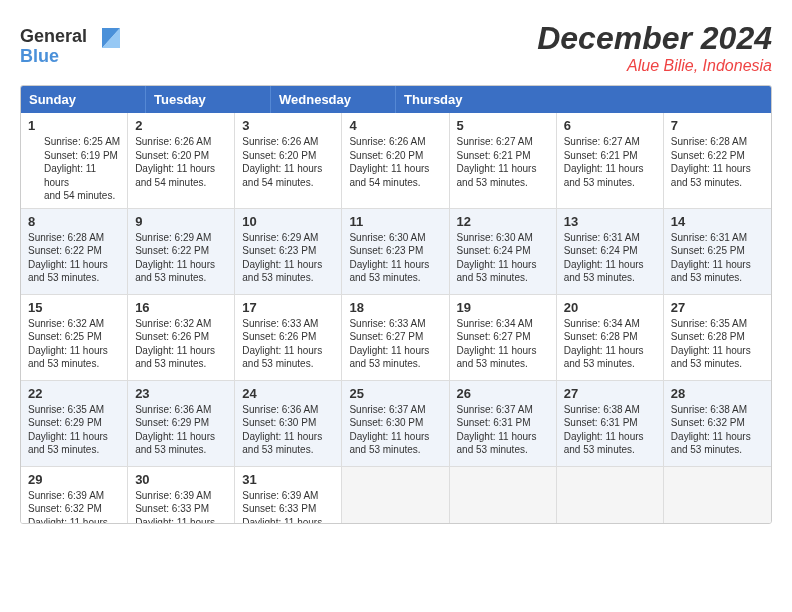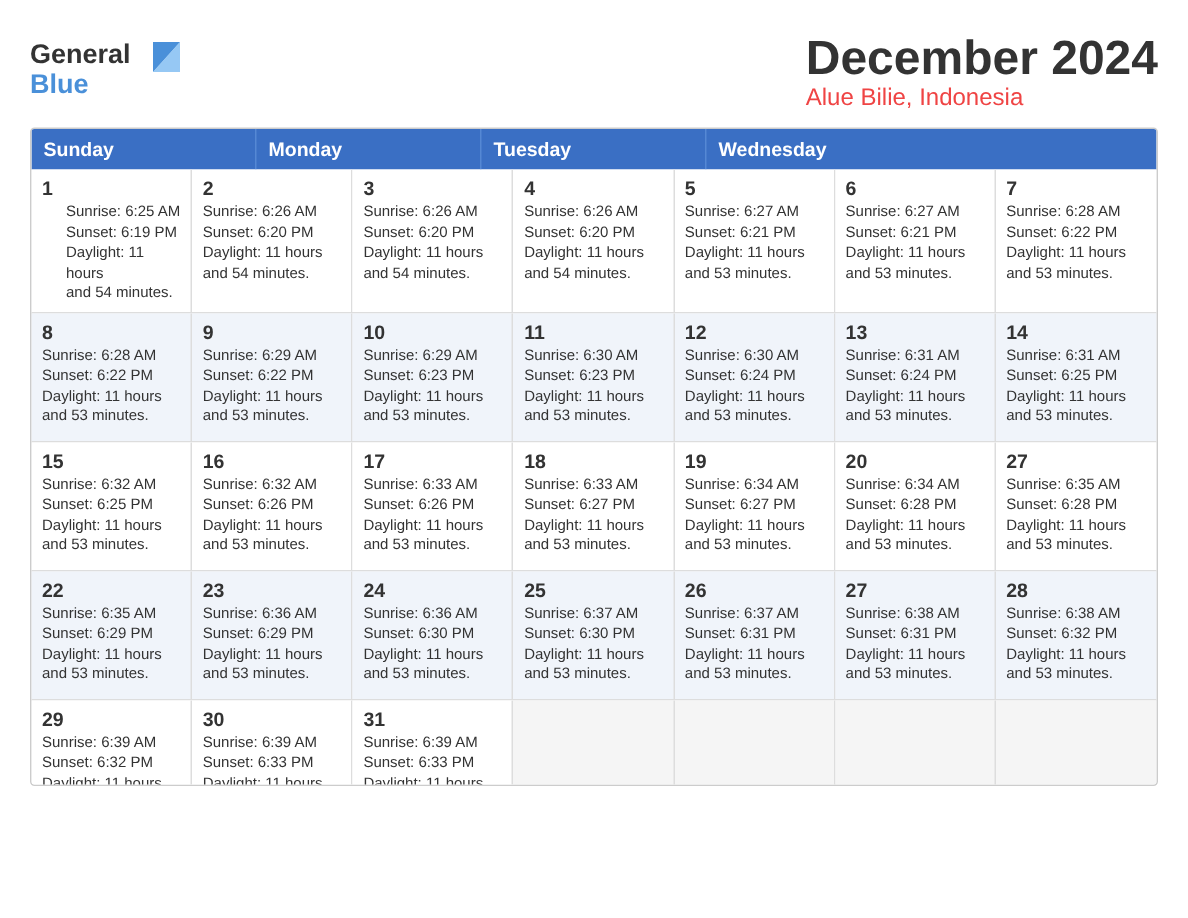--- a/index.html
+++ b/index.html
@@ -21,40 +21,41 @@
       display: flex;
       justify-content: space-between;
       align-items: flex-start;
       margin-bottom: 10px;
     }
     .logo {
       display: flex;
       align-items: center;
     }
     .title-section {
-      text-align: left;
+      text-align: right;
+      font-style: italic;
     }
     .main-title {
       font-size: 32px;
       font-weight: bold;
       color: #333;
     }
     .subtitle {
       font-size: 16px;
       color: #ef4444;
     }
     .calendar {
       flex: 1;
       border: 1px solid #ccc;
       border-radius: 3px;
       overflow: hidden;
     }
     .cal-header {
       display: grid;
-      grid-template-columns: repeat(5, 1fr);
+      grid-template-columns: repeat(6, 1fr);
       background: #3a6fc4;
     }
     .cal-header-cell {
       color: #fff;
       font-weight: bold;
       font-size: 13px;
       padding: 6px 8px;
       border-right: 1px solid #5588d4;
     }
     .cal-header-cell:last-child {
@@ -134,23 +135,23 @@
     </div>
     <div class="title-section">
       <div class="main-title">December 2024</div>
       <div class="subtitle">Alue Bilie, Indonesia</div>
     </div>
   </div>
 
   <div class="calendar">
     <div class="cal-header">
     <div class="cal-header-cell">Sunday</div>
-        <div class="cal-header-cell">Monday</div>
         <div class="cal-header-cell">Tuesday</div>
         <div class="cal-header-cell">Wednesday</div>
+        <div class="cal-header-cell">Thursday</div>
       </div>
     <div class="cal-body">
     <div class="cal-row">
           <div class="cal-cell">
             <span class="day-num">1</span>
             <div class="cell-text" style="white-space: pre-line; margin-left: 16px;">Sunrise: 6:25 AM
 Sunset: 6:19 PM
 Daylight: 11 hours
 and 54 minutes.</div>
           </div>

